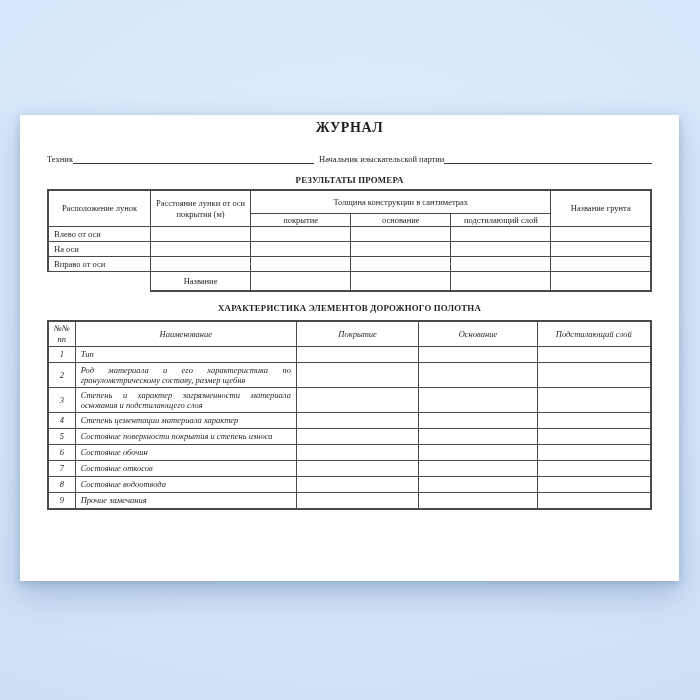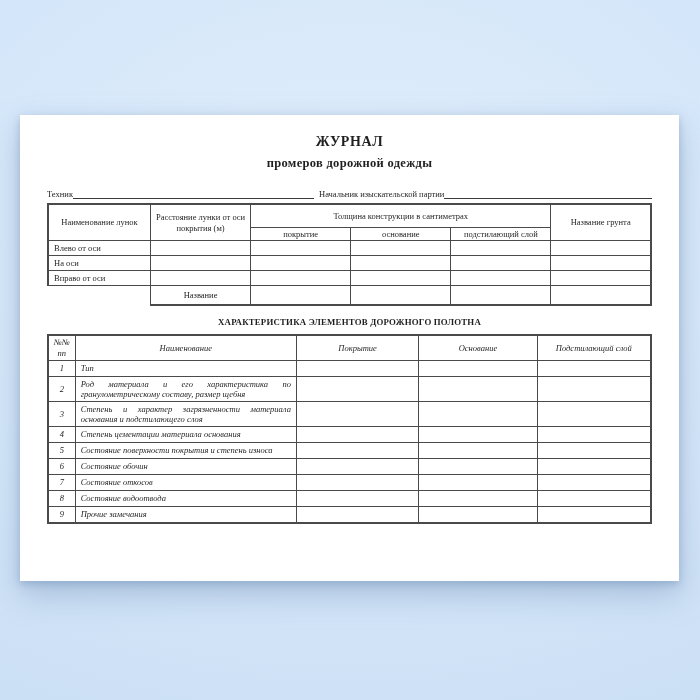--- a/index.html
+++ b/index.html
@@ -5,21 +5,21 @@
   * { margin:0; padding:0; box-sizing:border-box; }
   html,body { width:700px; height:700px; overflow:hidden; }
   body {
     font-family:"Liberation Serif","DejaVu Serif",serif;
     background: radial-gradient(ellipse 130% 95% at 50% 32%, #e0eefc 0%, #d4e6f9 50%, #c6dbf2 100%);
   }
   .paper {
     position:absolute; left:20px; top:115px; width:659px; height:466px;
     background:#ffffff;
     box-shadow: 0 3px 8px rgba(120,150,185,0.55), 0 14px 30px rgba(110,140,180,0.40);
-    padding:20px 27px 0 27px;
+    padding:6px 27px 0 27px;
     color:#1f1f1f;
   }
   .doc-title {
     text-align:center; font-weight:bold; font-size:14px; line-height:14px;
     letter-spacing:0.6px;
   }
   .doc-subtitle {
     text-align:center; font-weight:bold; font-size:12.5px; line-height:13px;
     margin-top:8px; letter-spacing:0.3px;
   }
@@ -60,43 +60,43 @@
   .t2 tr.item > td { height:16px; }
   .t2 td.name-cell { text-align:justify; text-align-last:left; padding:1.5px 5px; }
   .t2 td.num-cell { text-align:center; }
 </style>
 </head>
 <body>
 
 <div class="paper">
 
   <div class="doc-title">ЖУРНАЛ</div>
-  <div class="doc-subtitle">промеров дорожной одежды</div>
 
   <div class="sig-row">
     <span class="sig-label">Техник</span>
     <span class="sig-line left"></span>
     <span class="sig-gap"></span>
     <span class="sig-label">Начальник изыскательской партии</span>
     <span class="sig-line right"></span>
   </div>
 
+  <div class="section-heading">РЕЗУЛЬТАТЫ ПРОМЕРА</div>
 
   <table class="doc-table t1">
     <colgroup>
       <col style="width:17%">
         <col style="width:16.6%">
         <col style="width:16.6%">
       <col style="width:16.6%">
         <col style="width:16.6%">
         <col style="width:16.6%">
     </colgroup>
     <tbody>
       <tr class="hdr1">
-        <th rowspan="2">Наименование лунок</th>
+        <th rowspan="2">Расположение лунок</th>
         <th rowspan="2">Расстояние лунки от оси покрытия (м)</th>
         <th colspan="3">Толщина конструкции в сантиметрах</th>
         <th rowspan="2">Название грунта</th>
       </tr>
       <tr class="hdr2">
         <th>покрытие</th>
         <th>основание</th>
         <th>подстилающий слой</th>
       </tr>
       <tr class="data">
@@ -168,21 +168,21 @@
       </tr>
       <tr class="item">
         <td class="num-cell">3</td>
         <td class="name-cell">Степень и характер загрязненности материала основания и подстилающего слоя</td>
         <td></td>
         <td></td>
         <td></td>
       </tr>
       <tr class="item">
         <td class="num-cell">4</td>
-        <td class="name-cell">Степень цементации материала основания</td>
+        <td class="name-cell">Степень цементации материала характер</td>
         <td></td>
         <td></td>
         <td></td>
       </tr>
       <tr class="item">
         <td class="num-cell">5</td>
         <td class="name-cell">Состояние поверхности покрытия и степень износа</td>
         <td></td>
         <td></td>
         <td></td>

